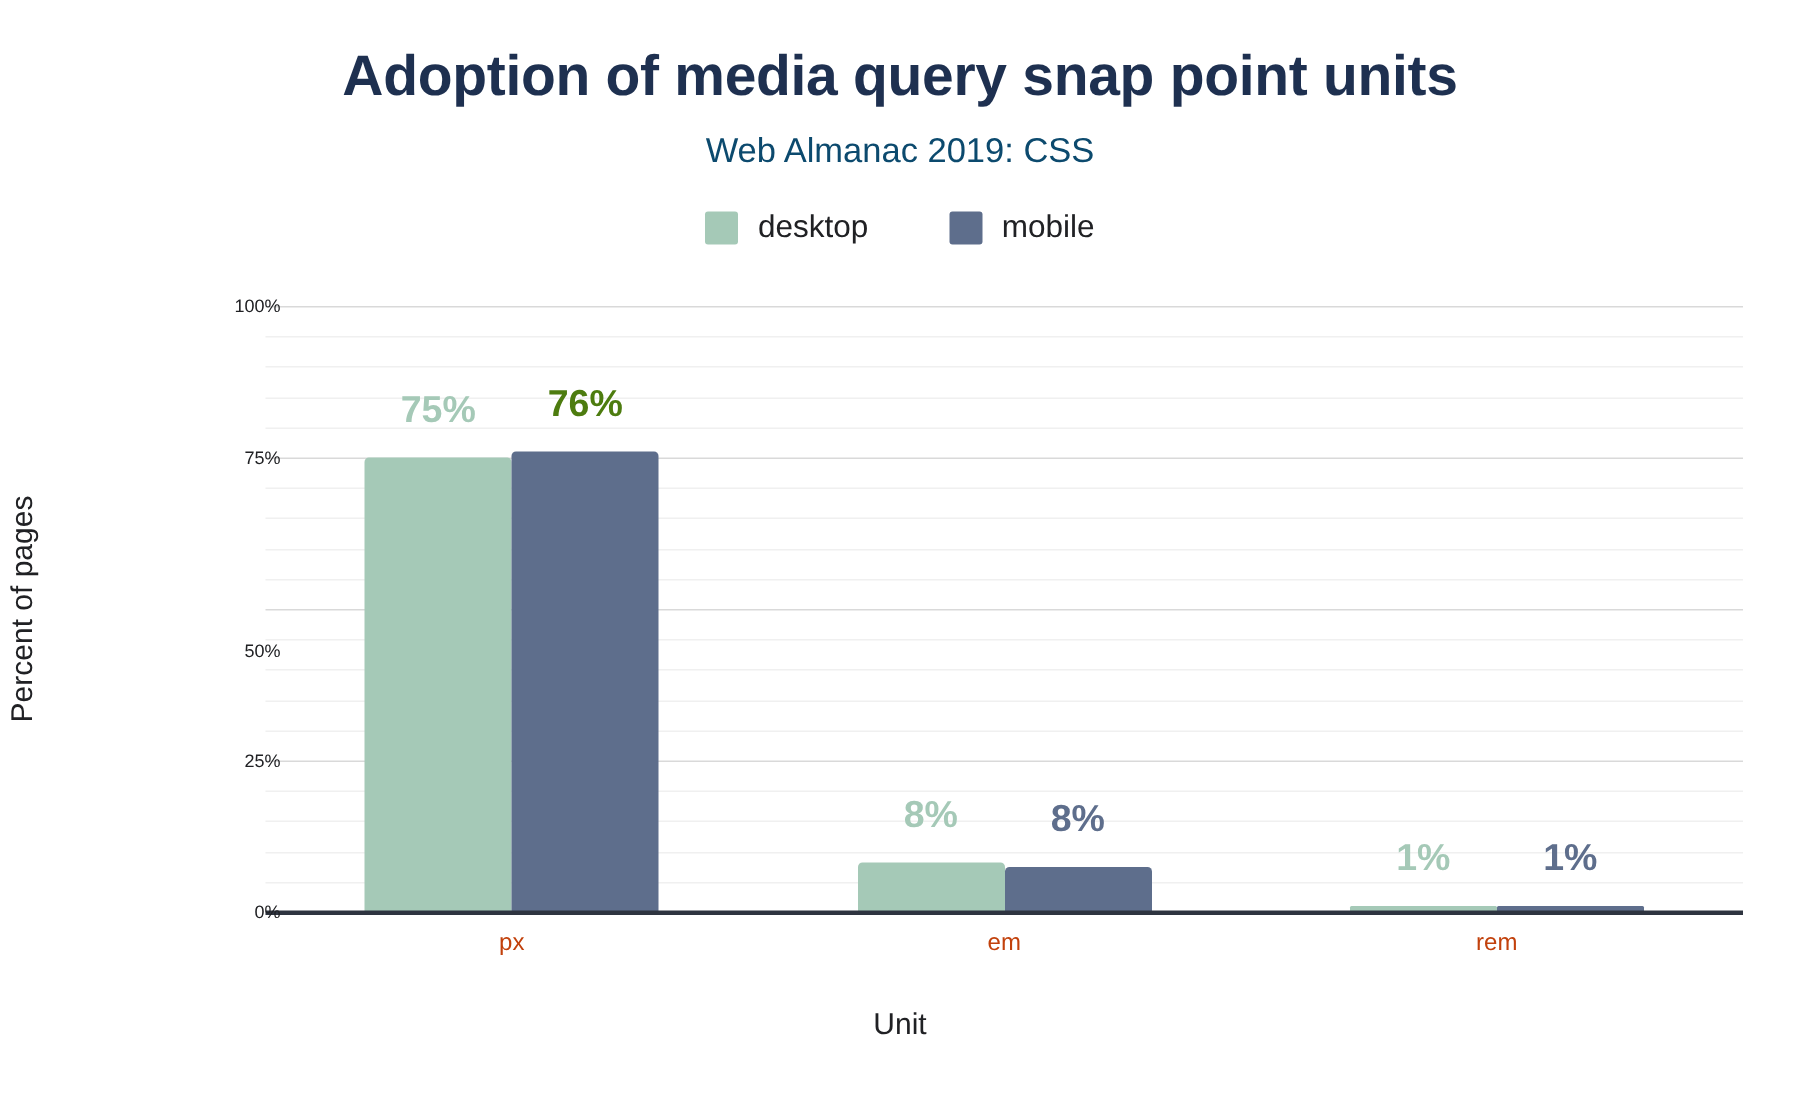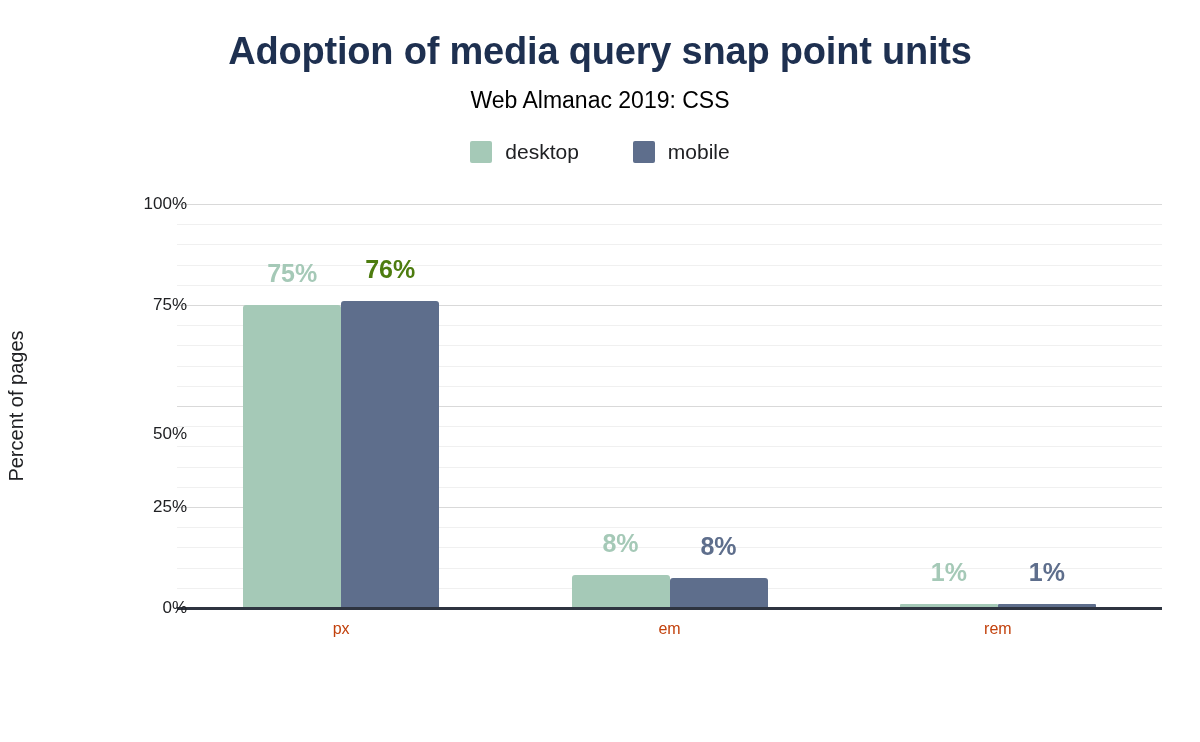--- a/index.html
+++ b/index.html
@@ -35,21 +35,21 @@
     line-height: 1.15;
   }
   .chart-subtitle {
     position: absolute;
     top: 87px;
     left: 0;
     width: 1200px;
     text-align: center;
     font-size: 23px;
     font-weight: normal;
-    color: #000000;
+    color: #0c4a6e;
   }
 
   
   .legend {
     position: absolute;
     top: 140px;
     left: 0;
     width: 1200px;
     display: flex;
     justify-content: center;
@@ -98,21 +98,21 @@
     height: 3px;
     background: #2e3440;
   }
 
   
   .y-tick {
     position: absolute;
     right: 1013px;
     width: 90px;
     text-align: right;
-    font-size: 17px;
+    font-size: 12px;
     color: #202124;
     transform: translateY(-50%);
   }
 
   
   .bar {
     position: absolute;
     bottom: 0;
     border-radius: 3px 3px 0 0;
   }
@@ -200,20 +200,21 @@
       <div class="bar" style="left: 66.1667px; width: 98px; height: 303px; background: rgb(165, 201, 183);"></div>
       <div class="bar" style="left: 164.167px; width: 98px; height: 307.04px; background: rgb(94, 110, 140);"></div>
       <div class="bar" style="left: 394.5px; width: 98px; height: 33.128px; background: rgb(165, 201, 183);"></div>
       <div class="bar" style="left: 492.5px; width: 98px; height: 30.3px; background: rgb(94, 110, 140);"></div>
       <div class="bar" style="left: 722.833px; width: 98px; height: 4.04px; background: rgb(165, 201, 183); border-radius: 1px 1px 0px 0px;"></div>
       <div class="bar" style="left: 820.833px; width: 98px; height: 4.04px; background: rgb(94, 110, 140); border-radius: 1px 1px 0px 0px;"></div>
     </div>
 
   <div class="axis-line"></div>
 
+  <div class="x-axis-title">Unit</div>
 
   <div class="y-axis-title">Percent of pages</div>
 
 <div class="y-tick" style="top: 608px;">0%</div>
     <div class="y-tick" style="top: 507px;">25%</div>
     <div class="y-tick" style="top: 422px; margin-top: 12px;">50%</div>
     <div class="y-tick" style="top: 305px;">75%</div>
     <div class="y-tick" style="top: 204px;">100%</div>
     <div class="bar-label" style="color: rgb(165, 201, 183); left: 292.167px; top: 259px;">75%</div>
     <div class="bar-label" style="color: #4d7c0f; left: 390.167px; top: 254.96px;">76%</div>

